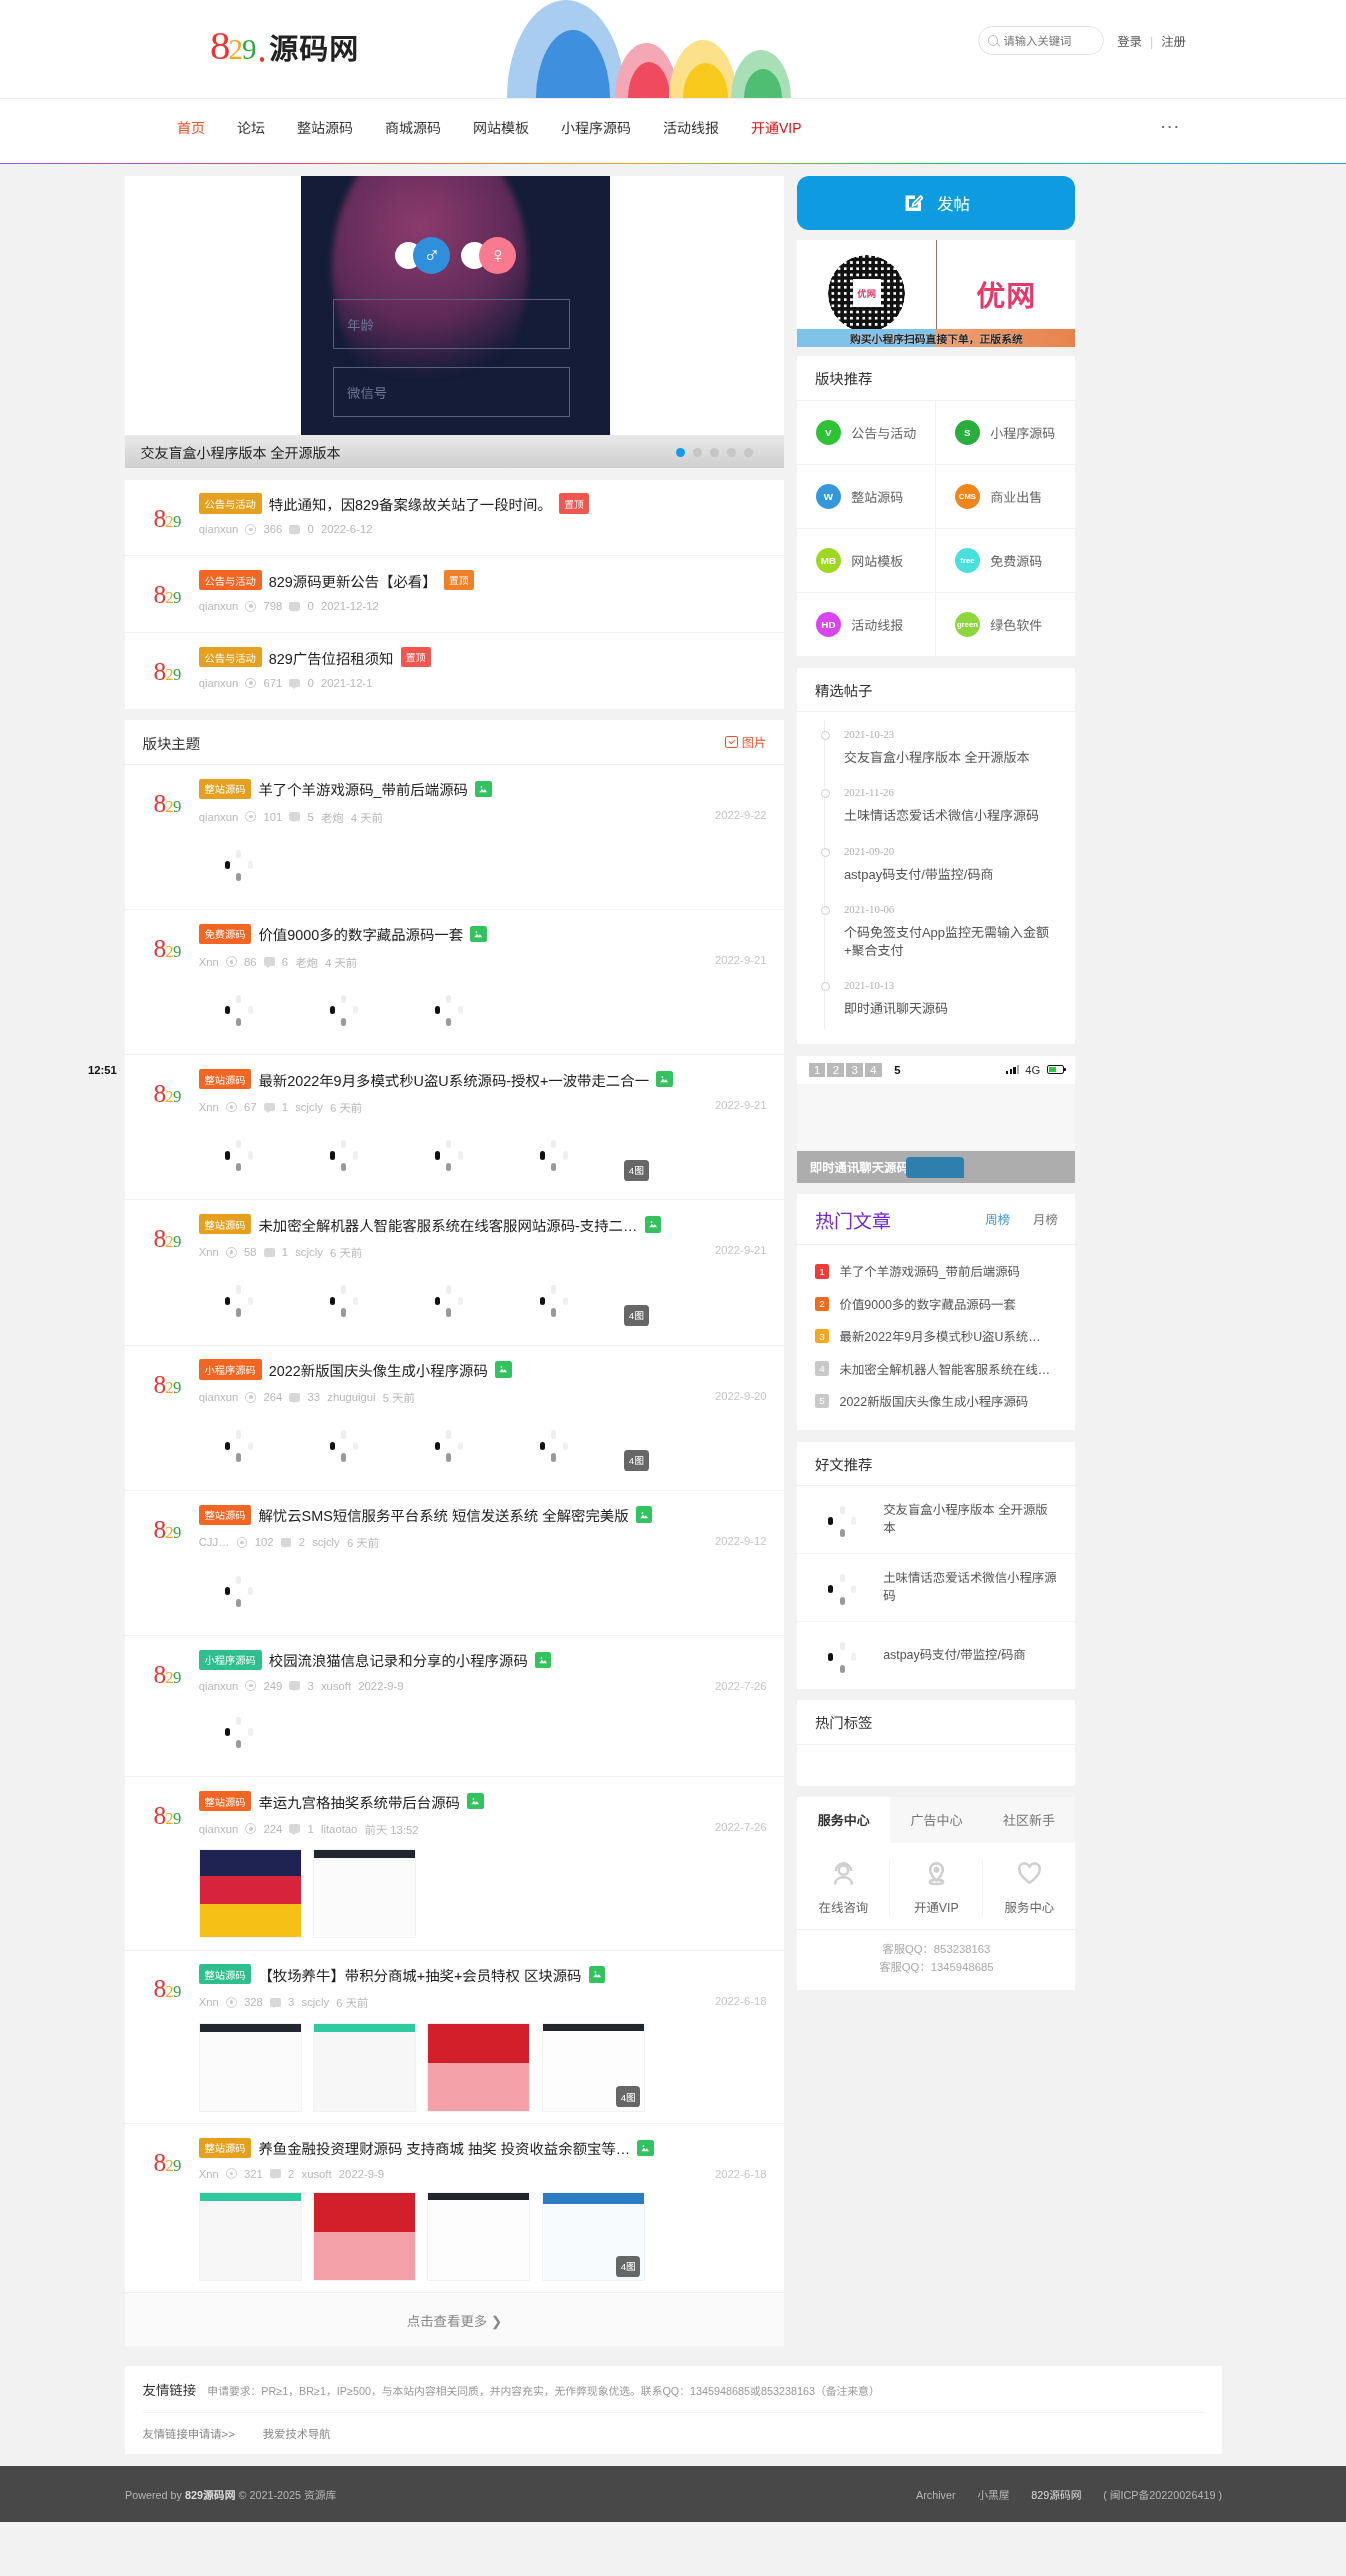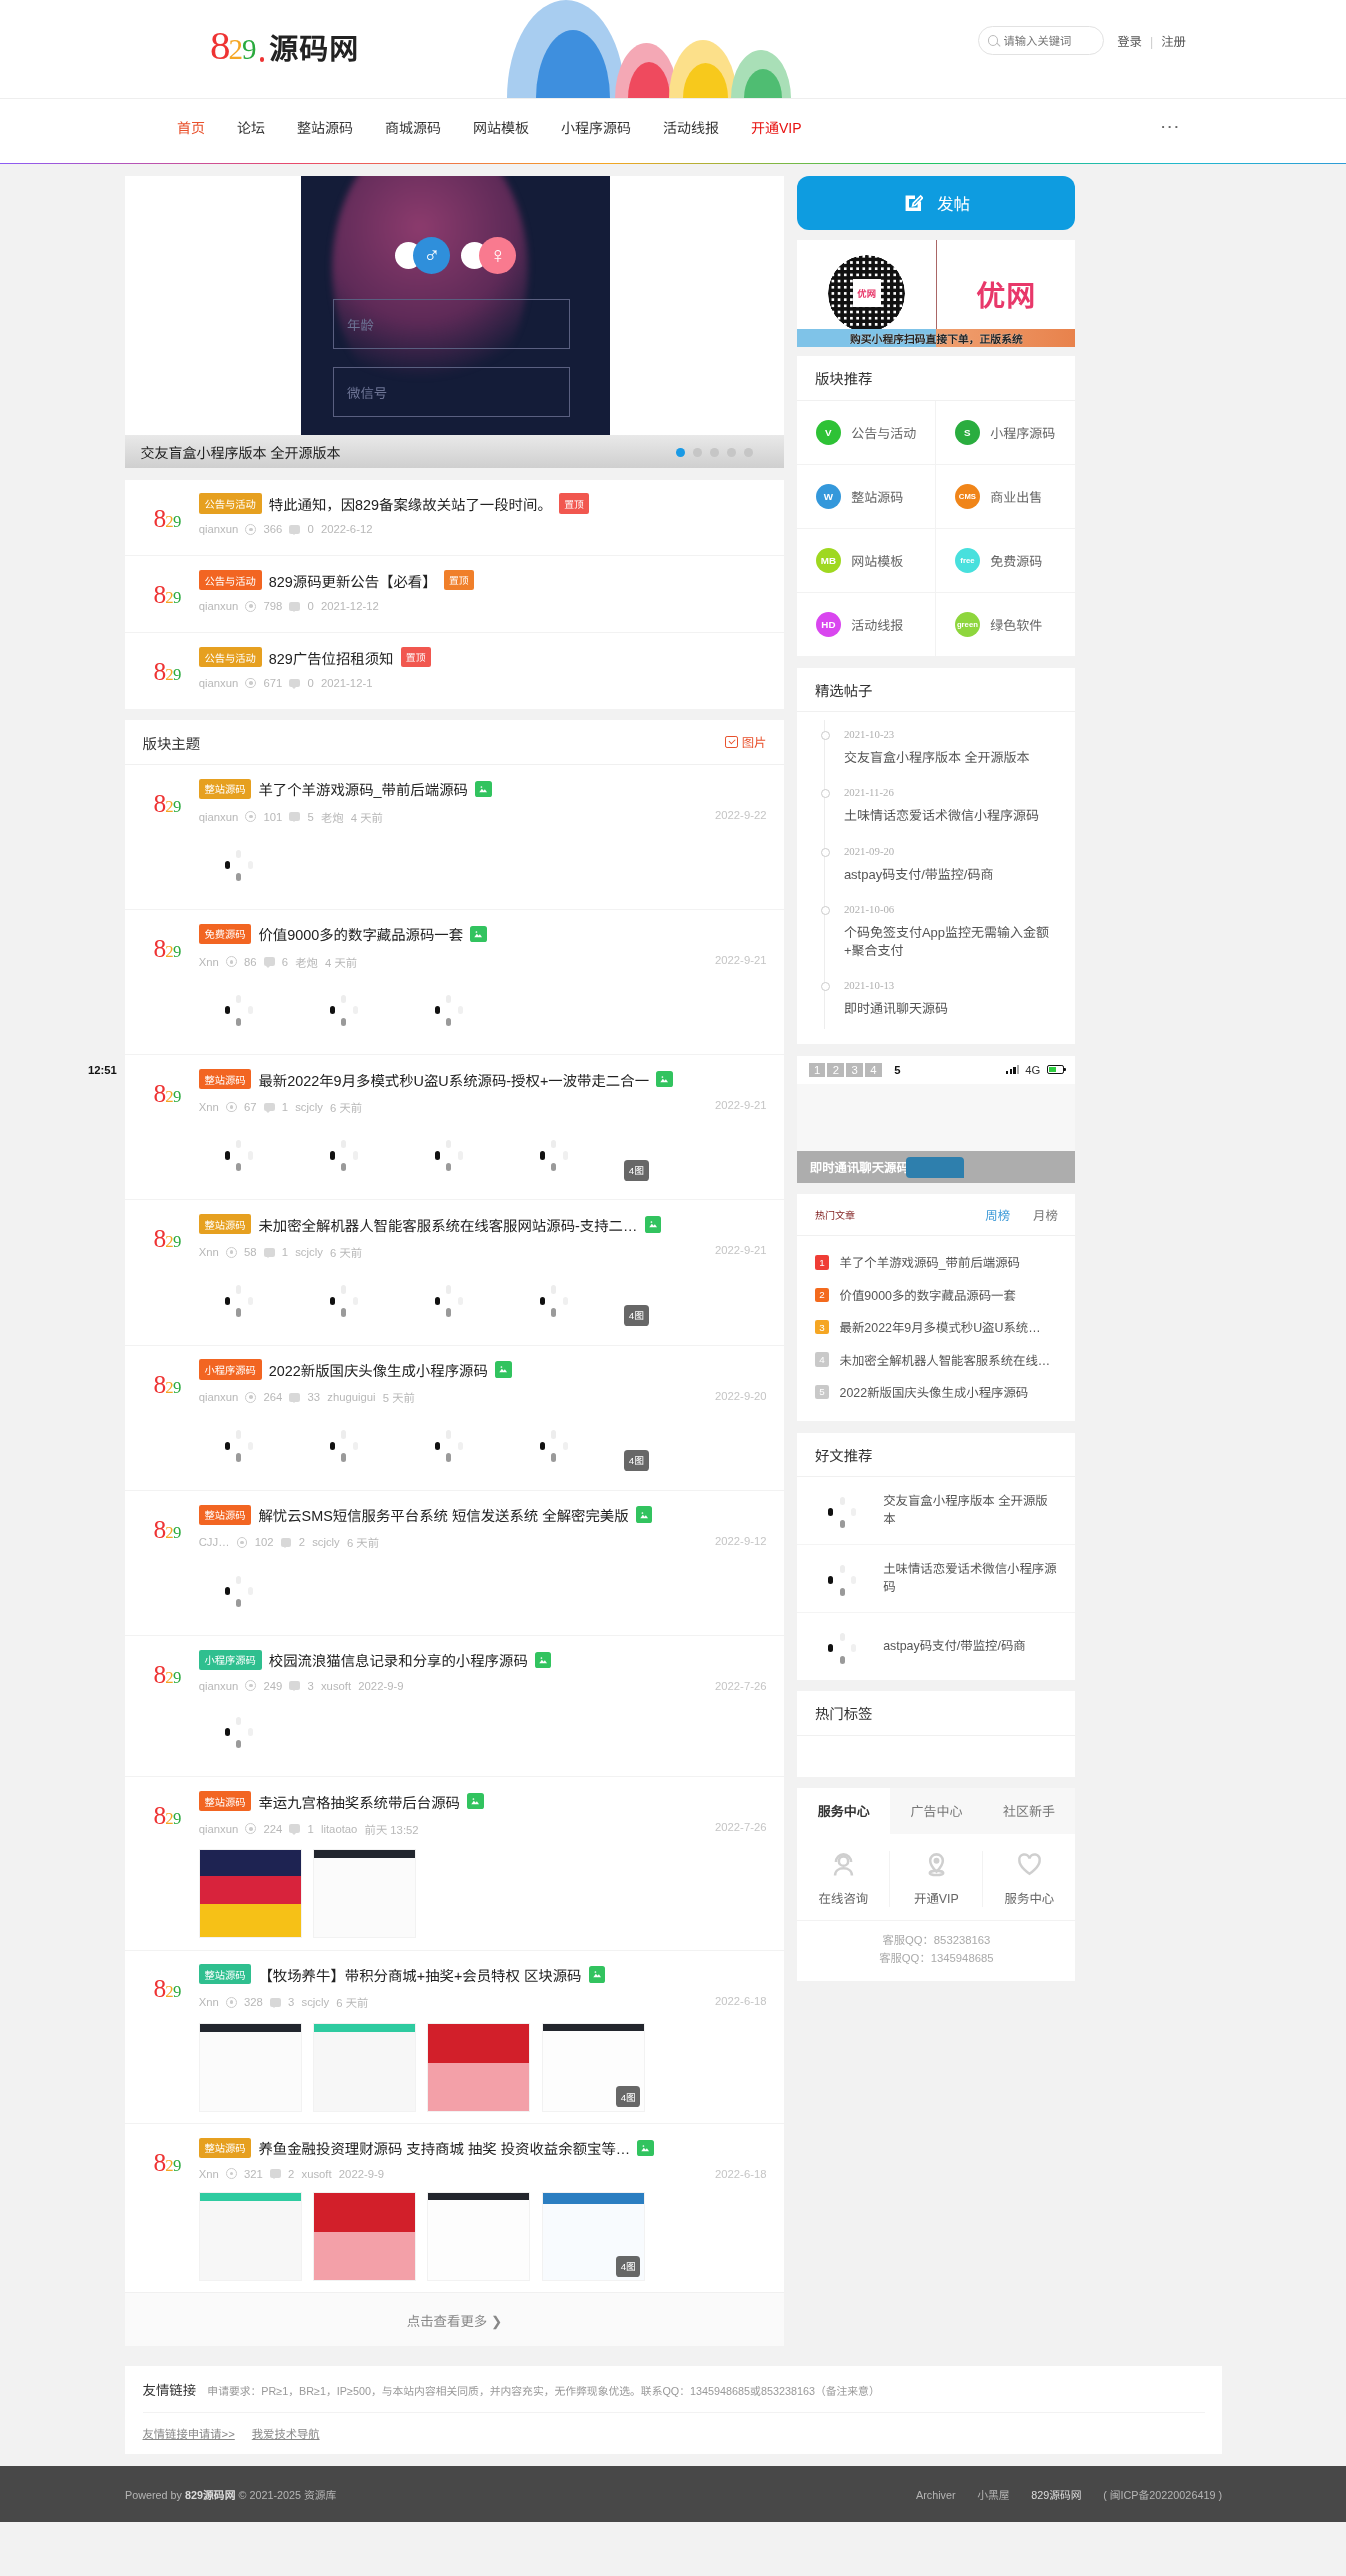--- a/index.html
+++ b/index.html
@@ -210,21 +210,21 @@
   .svc-ic svg { width: 27px; height: 27px; stroke: #cfcfcf; fill: none; stroke-width: 6; }
   .svc-ic div { margin-top: 8.2px; font-size: 12.4px; color: #666;}
   .qq-lines { border-top: 0.5px solid #f2f2f2; padding: 11.3px 0 14.4px; text-align: center;
     font-size: 11.3px; color: #aaa; line-height: 1.55;}
 
   
   .friend { width: 1097px; margin: 8.2px auto 0; background: #fff; padding: 13.4px 17.5px 0; }
   .friend-row { display: flex; align-items: baseline; gap: 11.3px; padding-bottom: 11.3px;}
   .friend-ttl { font-size: 13.4px; color: #333; white-space: nowrap;}
   .friend-txt { font-size: 10.8px; color: #999; line-height: 1.6;}
-  .friend-links { border-top: 0.5px solid #f2f2f2; padding: 12.4px 0 13.4px; display: flex; gap: 17px; font-size: 11.3px; color: #888; text-decoration: underline;}
+  .friend-links { border-top: 0.5px solid #f2f2f2; padding: 12.4px 0 13.4px; display: flex; gap: 28px; font-size: 11.3px; color: #888;}
 
   .footer { background: #484848; color: #b5b5b5; height: 56px; margin-top: 11.3px;
     display:flex; align-items:center; }
   .footer-in { width: 1097px; margin: 0 auto; display:flex; justify-content: space-between; align-items:center; font-size: 10.8px;}
   .footer-in b { color: #dcdcdc; }
   .f-right span { margin-left: 21.6px; }
 </style>
 </head>
 <body>
 
@@ -974,21 +974,21 @@
         </div>
         <div class="phone-body"></div>
         <div class="phone-bar">
           <span>即时通讯聊天源码</span>
           <span class="bub2"></span>
         </div>
       </div>
 
       <div class="card">
         <div class="hot-hd">
-          <span style="font-size:10px;color:#7f1d1d;">热门文章</span>
+          <span style="font-size:19px;color:#6d28d9;">热门文章</span>
           <span class="hot-tabs" id="hotTabs">
               <span class="on">周榜</span>
               <span>月榜</span>
             </span>
         </div>
         <div class="hot-list" id="hotList">
             <div class="hot-item">
               <span class="rk r1">1</span>
               <span class="hot-txt">羊了个羊游戏源码_带前后端源码</span>
             </div>

